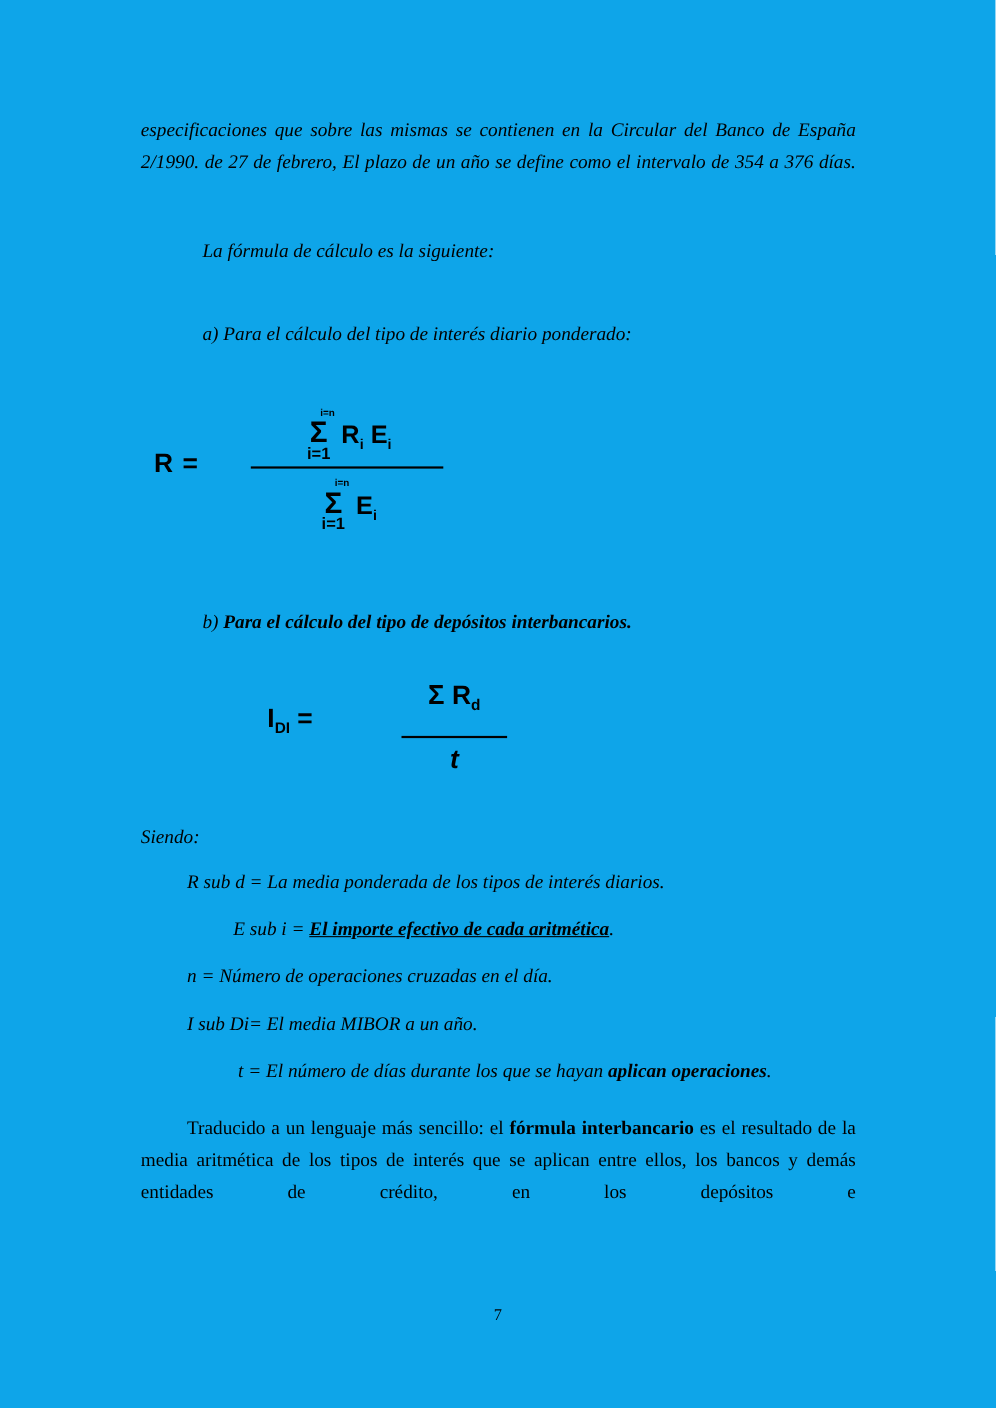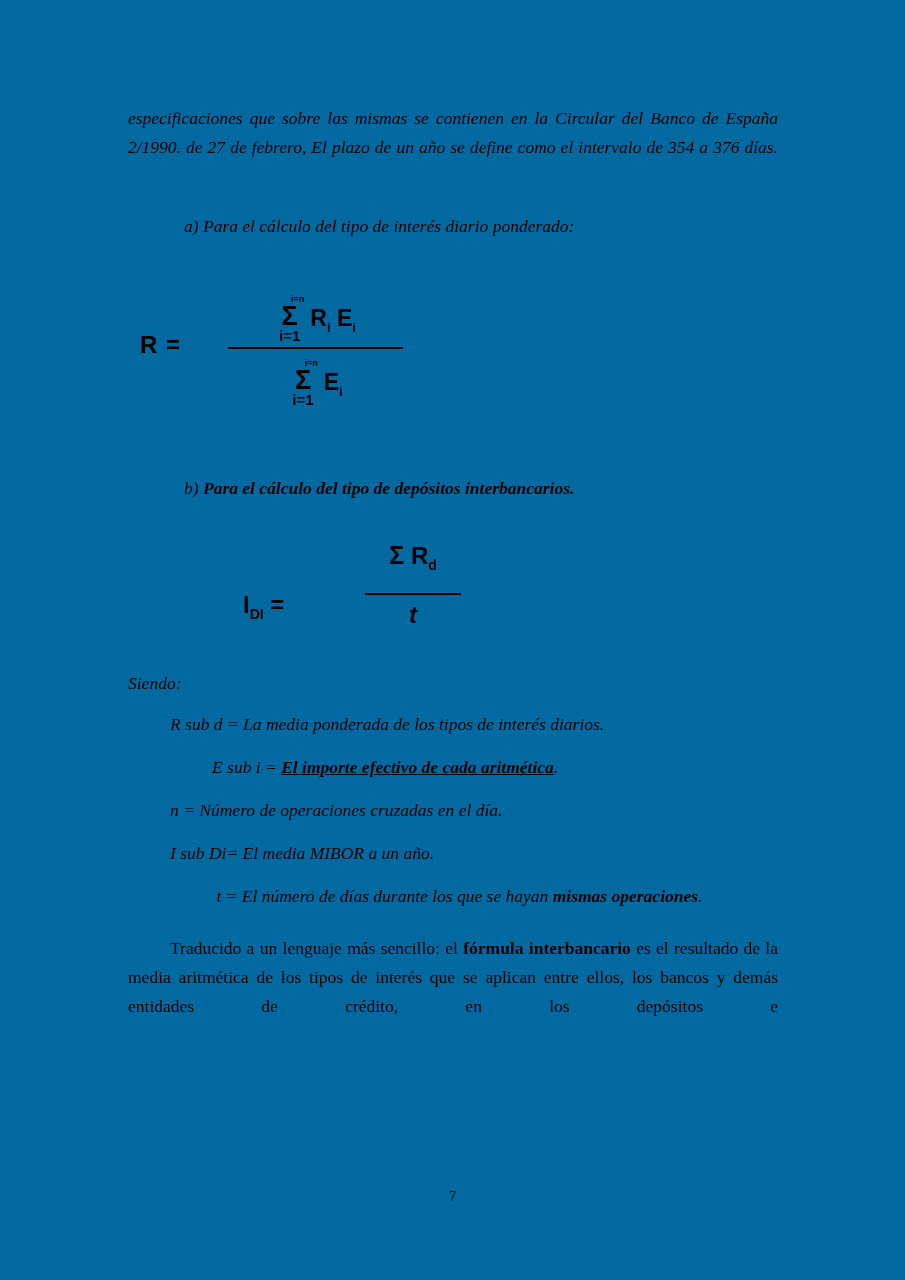--- a/index.html
+++ b/index.html
@@ -4,21 +4,21 @@
 <style>
   html, body {
     margin: 0;
     padding: 0;
     background: #ffffff;
   }
   .page {
     position: relative;
     width: 905px;
     height: 1280px;
-    background: #0369a1;
+    background: #0ea5e9;
     margin: 0 auto;
     font-family: "Liberation Serif", serif;
     color: #000000;
     overflow: hidden;
   }
   .content {
     position: absolute;
     left: 128px;
     top: 104px;
     width: 650px;
@@ -147,21 +147,20 @@
     height: 110px;
     position: relative;
     font-family: "Liberation Sans", sans-serif;
     font-weight: bold;
   }
   .f2-lhs {
     position: absolute;
     left: 115px;
     top: 36px;
     font-size: 24px;
-    margin-top: 28px;
   }
   .f2-lhs sub {
     font-size: 14px;
   }
   .f2-frac {
     position: absolute;
     left: 215px;
     top: 14px;
     width: 140px;
     text-align: center;
@@ -232,20 +231,21 @@
   }
 </style>
 </head>
 <body>
 
 <div class="page">
   <div class="content">
 
     <p class="intro">especificaciones que sobre las mismas se contienen en la Circular del Banco de España 2/1990. de 27 de febrero, El plazo de un año se define como el intervalo de 354 a 376 días.</p>
 
+    <p class="lead">La fórmula de cálculo es la siguiente:</p>
 
     <p class="item-a">a) Para el cálculo del tipo de interés diario ponderado:</p>
 
     <div class="formula1">
       <span class="f1-lhs">R =</span>
       <div class="f1-frac">
         <div class="f1-num">
           <span class="sigma-block">
             <span class="sigma-top">i=n</span><br>
             <span class="sigma-glyph">Σ</span><br>
@@ -278,20 +278,20 @@
 
     <p class="def">R sub d = La media ponderada de los tipos de interés diarios.</p>
 
 
     <p class="def-hang"><span class="ind" style="display:inline-block;width:42px"></span><span class="italic">E sub i = </span><span class="u-b-i">El importe efectivo de cada aritmética</span><span class="italic">.</span></p>
 
     <p class="def">n = Número de operaciones cruzadas en el día.</p>
 
     <p class="def">I sub  Di= El media MIBOR a un año.</p>
 
-    <p class="def-hang"><span class="ind" style="display:inline-block;width:42px"></span><span class="italic"> t = El número de días durante los que se hayan </span><span class="b-i">mismas operaciones</span><span class="italic">.</span></p>
+    <p class="def-hang"><span class="ind" style="display:inline-block;width:42px"></span><span class="italic"> t = El número de días durante los que se hayan </span><span class="b-i">aplican operaciones</span><span class="italic">.</span></p>
 
     <p class="closing"><span class="first-indent"></span><span>Traducido a un lenguaje más sencillo: el </span><span class="bold">fórmula interbancario</span><span> es el resultado de la media aritmética de los tipos de interés que se aplican entre ellos, los bancos y demás entidades de crédito, en los depósitos e</span></p>
 
   </div>
 
   <div class="page-number">7</div>
 </div>
 
 </body></html>

